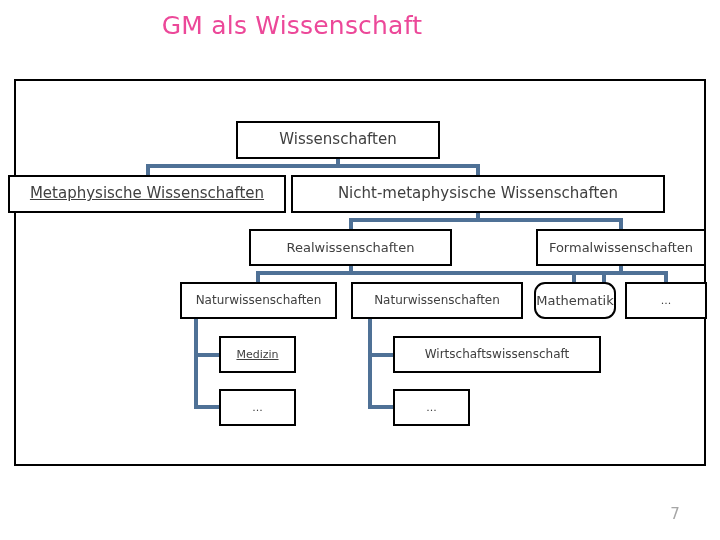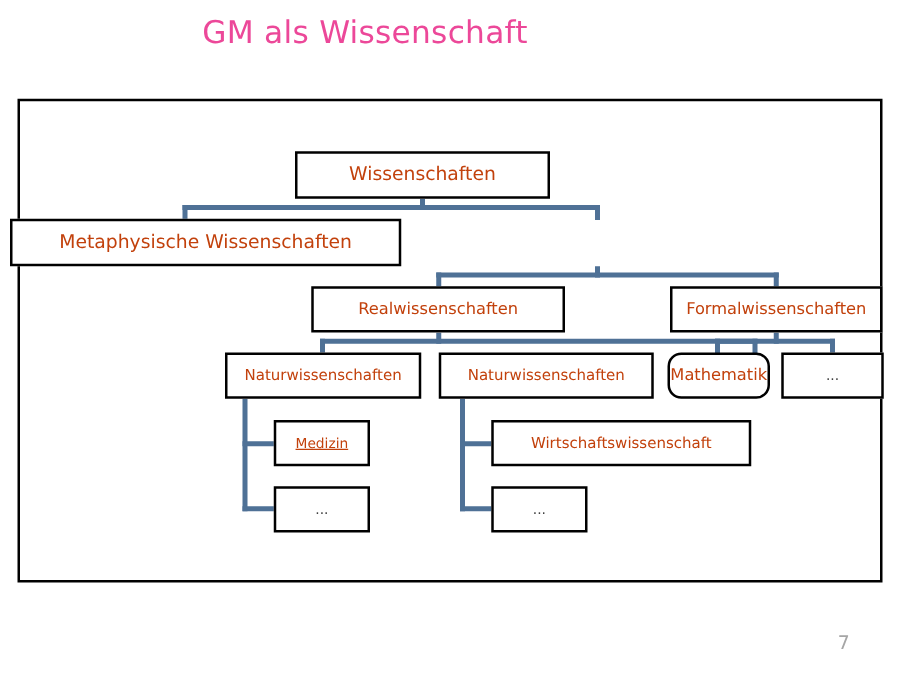--- a/index.html
+++ b/index.html
@@ -55,33 +55,33 @@
   
   .node {
     position: absolute;
     box-sizing: border-box;
     border: 2px solid #000000;
     background: #ffffff;
     display: flex;
     align-items: center;
     justify-content: center;
     text-align: center;
-    color: #c2410c;
+    color: #404040;
     overflow: hidden;
     white-space: nowrap;
     z-index: 5;
   }
   .node span {
     display: block;
     line-height: 1.05;
   }
 
   
   #node-wissenschaften       { left: 236px; top: 121px; width: 204px; height: 38px; font-size: 15px; }
-  #node-metaphysische        { left:   8px; top: 175px; width: 313px; height: 38px; font-size: 15px; }
+  #node-metaphysische        { left:   8px; top: 175px; width: 278px; height: 38px; font-size: 15px; text-decoration: underline; }
   #node-nicht-metaphysische  { left: 291px; top: 175px; width: 374px; height: 38px; font-size: 15px; }
   #node-real                 { left: 249px; top: 229px; width: 203px; height: 37px; font-size: 13px; }
   #node-formal               { left: 536px; top: 229px; width: 170px; height: 37px; font-size: 13px; }
   #node-natur                { left: 180px; top: 282px; width: 157px; height: 37px; font-size: 12px; }
   #node-kultur               { left: 351px; top: 282px; width: 172px; height: 37px; font-size: 12px; }
   #node-mathematik           { left: 534px; top: 282px; width:  82px; height: 37px; font-size: 13px; border-radius: 11px; }
   #node-formal-dots          { left: 625px; top: 282px; width:  82px; height: 37px; font-size: 11px; color:#404040; }
   #node-medizin              { left: 219px; top: 336px; width:  77px; height: 37px; font-size: 11px; text-decoration: underline; }
   #node-wirtschaft           { left: 393px; top: 336px; width: 208px; height: 37px; font-size: 12px; }
   #node-natur-dots           { left: 219px; top: 389px; width:  77px; height: 37px; font-size: 11px; color:#404040; }
@@ -143,20 +143,23 @@
   <div class="conn" style="left:368px; top:405px; width:27px; height:4px;"></div>
 
   <div class="node" id="node-wissenschaften">
     <span>Wissenschaften</span>
   </div>
 
   <div class="node" id="node-metaphysische">
     <span>Metaphysische  Wissenschaften</span>
   </div>
 
+  <div class="node" id="node-nicht-metaphysische">
+    <span>Nicht-metaphysische Wissenschaften</span>
+  </div>
 
   <div class="node" id="node-real">
     <span>Realwissenschaften</span>
   </div>
 
   <div class="node" id="node-formal">
     <span>Formalwissenschaften</span>
   </div>
 
   <div class="node" id="node-natur">

